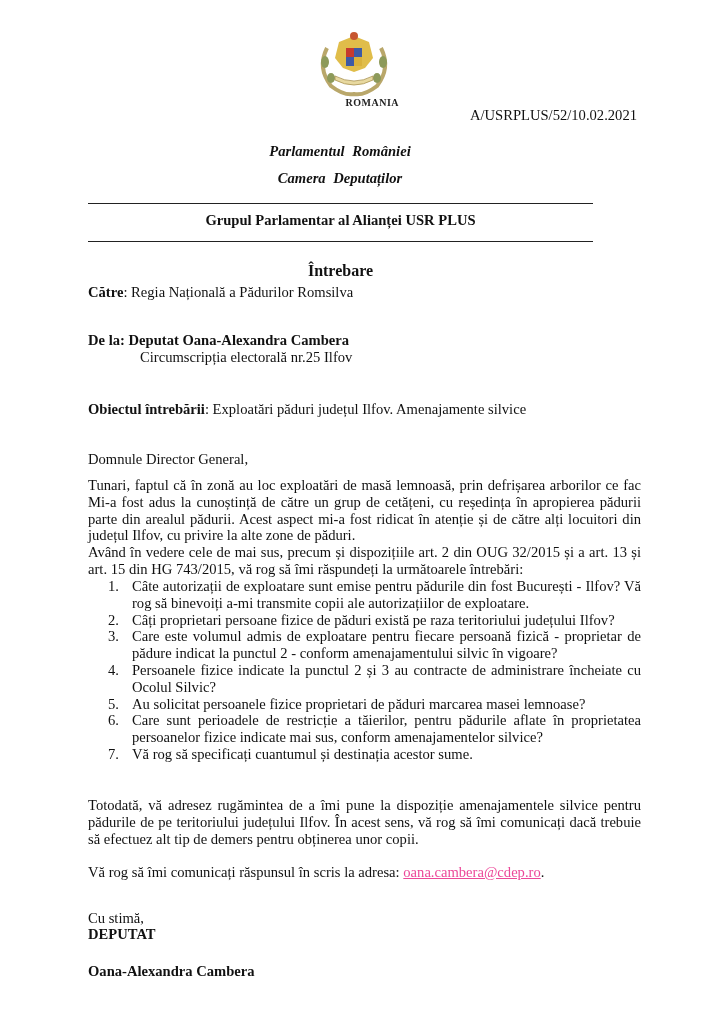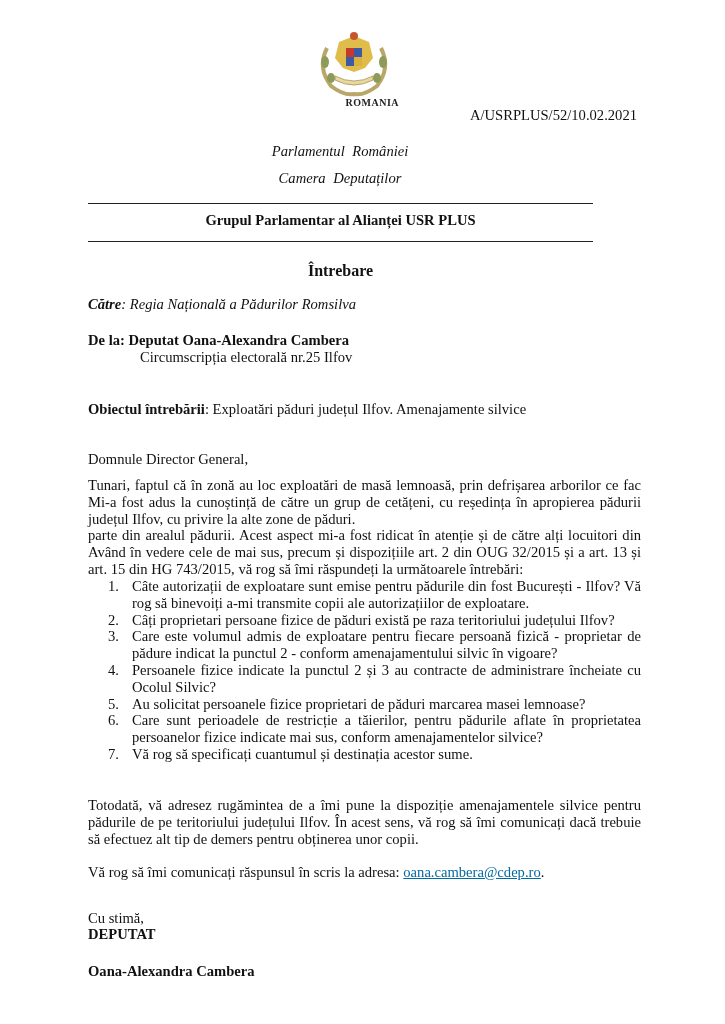--- a/index.html
+++ b/index.html
@@ -4,35 +4,35 @@
   <style>
     html, body { margin: 0; padding: 0; background: #ffffff; }
     body {
       width: 725px; height: 1024px; position: relative; overflow: hidden;
       font-family: "Liberation Serif", serif; color: #111; font-size: 14.6px;
     }
     .abs { position: absolute; }
     .crest { left: 309px; top: 28px; width: 90px; height: 82px; }
     .crest-label { left: 309px; top: 97px; width: 90px; text-align: right; font-size: 10px; font-weight: bold; letter-spacing: 0.5px; color: #222; }
     .ref { right: 88px; top: 107px; font-size: 14.6px; }
-    .parl { left: 0; width: 680px; text-align: center; font-style: italic; font-weight: normal; font-size: 14.6px; word-spacing: 4px; }
+    .parl { left: 0; width: 680px; text-align: center; font-style: italic; font-weight: bold; font-size: 14.6px; word-spacing: 4px; }
     .hline { left: 88px; width: 505px; height: 0; border-top: 1.5px solid #222; }
     .group { left: 88px; width: 505px; top: 212px; text-align: center; font-weight: bold; font-size: 14.6px; }
     .title { left: 88px; width: 505px; top: 262px; text-align: center; font-weight: bold; font-size: 16px; }
     .line { left: 88px; font-size: 14.6px; white-space: nowrap; }
     .para { left: 88px; width: 553px; font-size: 14.6px; line-height: 16.8px; text-align: justify; }
     .para .l { display: block; text-align-last: justify; }
     .para .l.last { text-align-last: left; }
     ol.q { left: 108px; width: 533px; margin: 0; padding: 0; list-style: none; font-size: 14.6px; line-height: 16.8px; }
     ol.q li { position: relative; padding-left: 24px; text-align: justify; }
     ol.q li .n { position: absolute; left: 0; top: 0; }
     ol.q li .l { display: block; text-align-last: justify; }
     ol.q li .l.last { text-align-last: left; }
     b { font-weight: bold; }
-    a.email { color: #0369a1; text-decoration: underline; }
+    a.email { color: #ec4899; text-decoration: underline; }
   </style>
 </head>
 <body>
 
 <div class="abs crest">
   <svg width="90" height="72" viewBox="0 0 90 72">
 
     <path d="M18 20 Q8 40 22 58 Q35 68 45 66 Q55 68 68 58 Q82 40 72 20" fill="none" stroke="#b9a76a" stroke-width="4"></path>
     <ellipse cx="16" cy="34" rx="4" ry="6" fill="#8d9a5a"></ellipse>
     <ellipse cx="74" cy="34" rx="4" ry="6" fill="#8d9a5a"></ellipse>
@@ -55,40 +55,40 @@
 
 <div class="abs parl" style="top:143px;">Parlamentul   României</div>
 <div class="abs parl" style="top:170px;">Camera   Deputaților</div>
 
 <div class="abs hline" style="top:203px;"></div>
 <div class="abs group">Grupul Parlamentar al Alianței USR PLUS</div>
 <div class="abs hline" style="top:241px;"></div>
 
 <div class="abs title">Întrebare</div>
 
-<div class="abs line" style="top:296px;font-style:italic;">
+<div class="abs line" style="top:284px;">
   <b>Către</b><span>: Regia Națională a Pădurilor Romsilva</span>
 </div>
 
 <div class="abs line" style="top:332px;">
   <b>De la: Deputat Oana-Alexandra Cambera</b>
 </div>
 <div class="abs line" style="top:349px; left:140px;">Circumscripția electorală nr.25 Ilfov</div>
 
 <div class="abs line" style="top:401px;">
   <b>Obiectul întrebării</b><span>: Exploatări păduri județul Ilfov. Amenajamente silvice</span>
 </div>
 
 <div class="abs line" style="top:451px;">Domnule Director General,</div>
 
 <div class="abs para" style="top:477px;">
   <span class="l">Tunari, faptul că în zonă au loc exploatări de masă lemnoasă, prin defrișarea arborilor ce fac</span>
   <span class="l">Mi-a fost adus la cunoștință de către un grup de cetățeni, cu reședința în apropierea pădurii</span>
+  <span class="l">parte din arealul pădurii. Acest aspect mi-a fost ridicat în atenție și de către alți locuitori din</span>
   <span class="l last">județul Ilfov, cu privire la alte zone de păduri.</span>
-  <span class="l">parte din arealul pădurii. Acest aspect mi-a fost ridicat în atenție și de către alți locuitori din</span>
   <span class="l">Având în vedere cele de mai sus, precum și dispozițiile art. 2 din OUG 32/2015 și a art. 13 și</span>
   <span class="l last">art. 15 din HG 743/2015, vă rog să îmi răspundeți la următoarele întrebări:</span>
 </div>
 
 <ol class="abs q" style="top:578px;">
   <li>
     <span class="n">1.</span>
     <span class="l">Câte autorizații de exploatare sunt emise pentru pădurile din fost București - Ilfov? Vă</span>
     <span class="l last">rog să binevoiți a-mi transmite copii ale autorizațiilor de exploatare.</span>
   </li>

